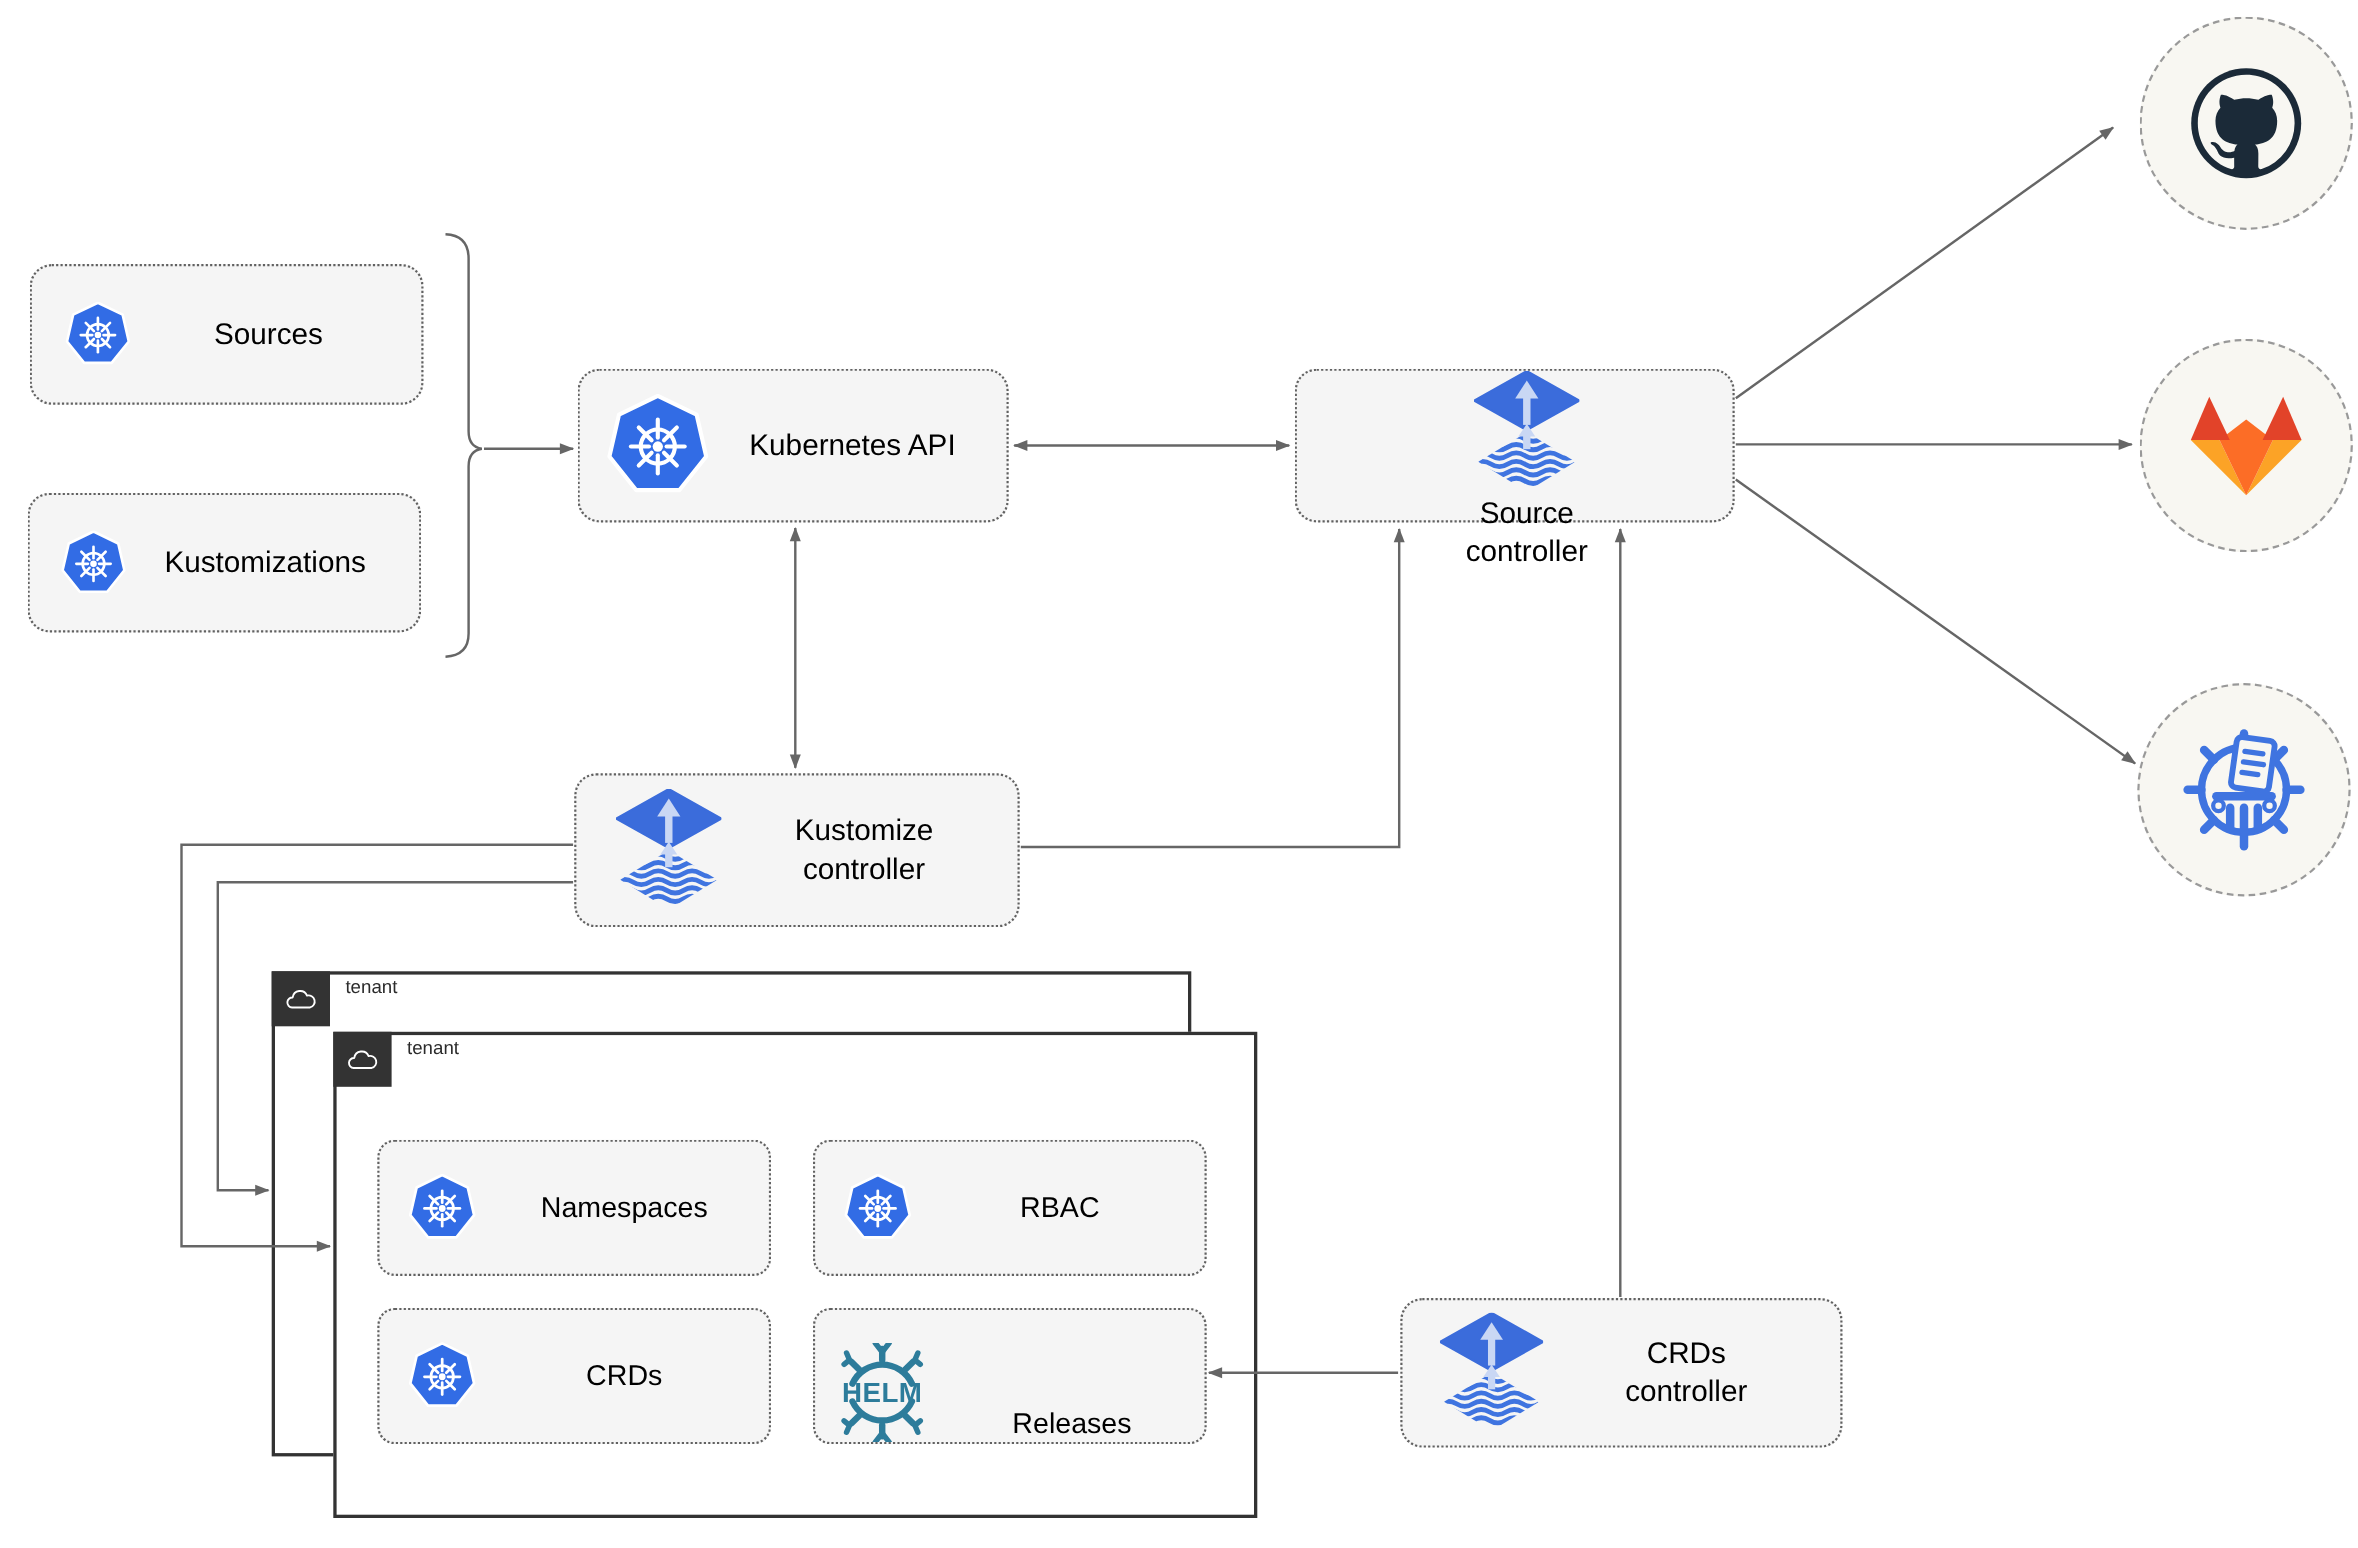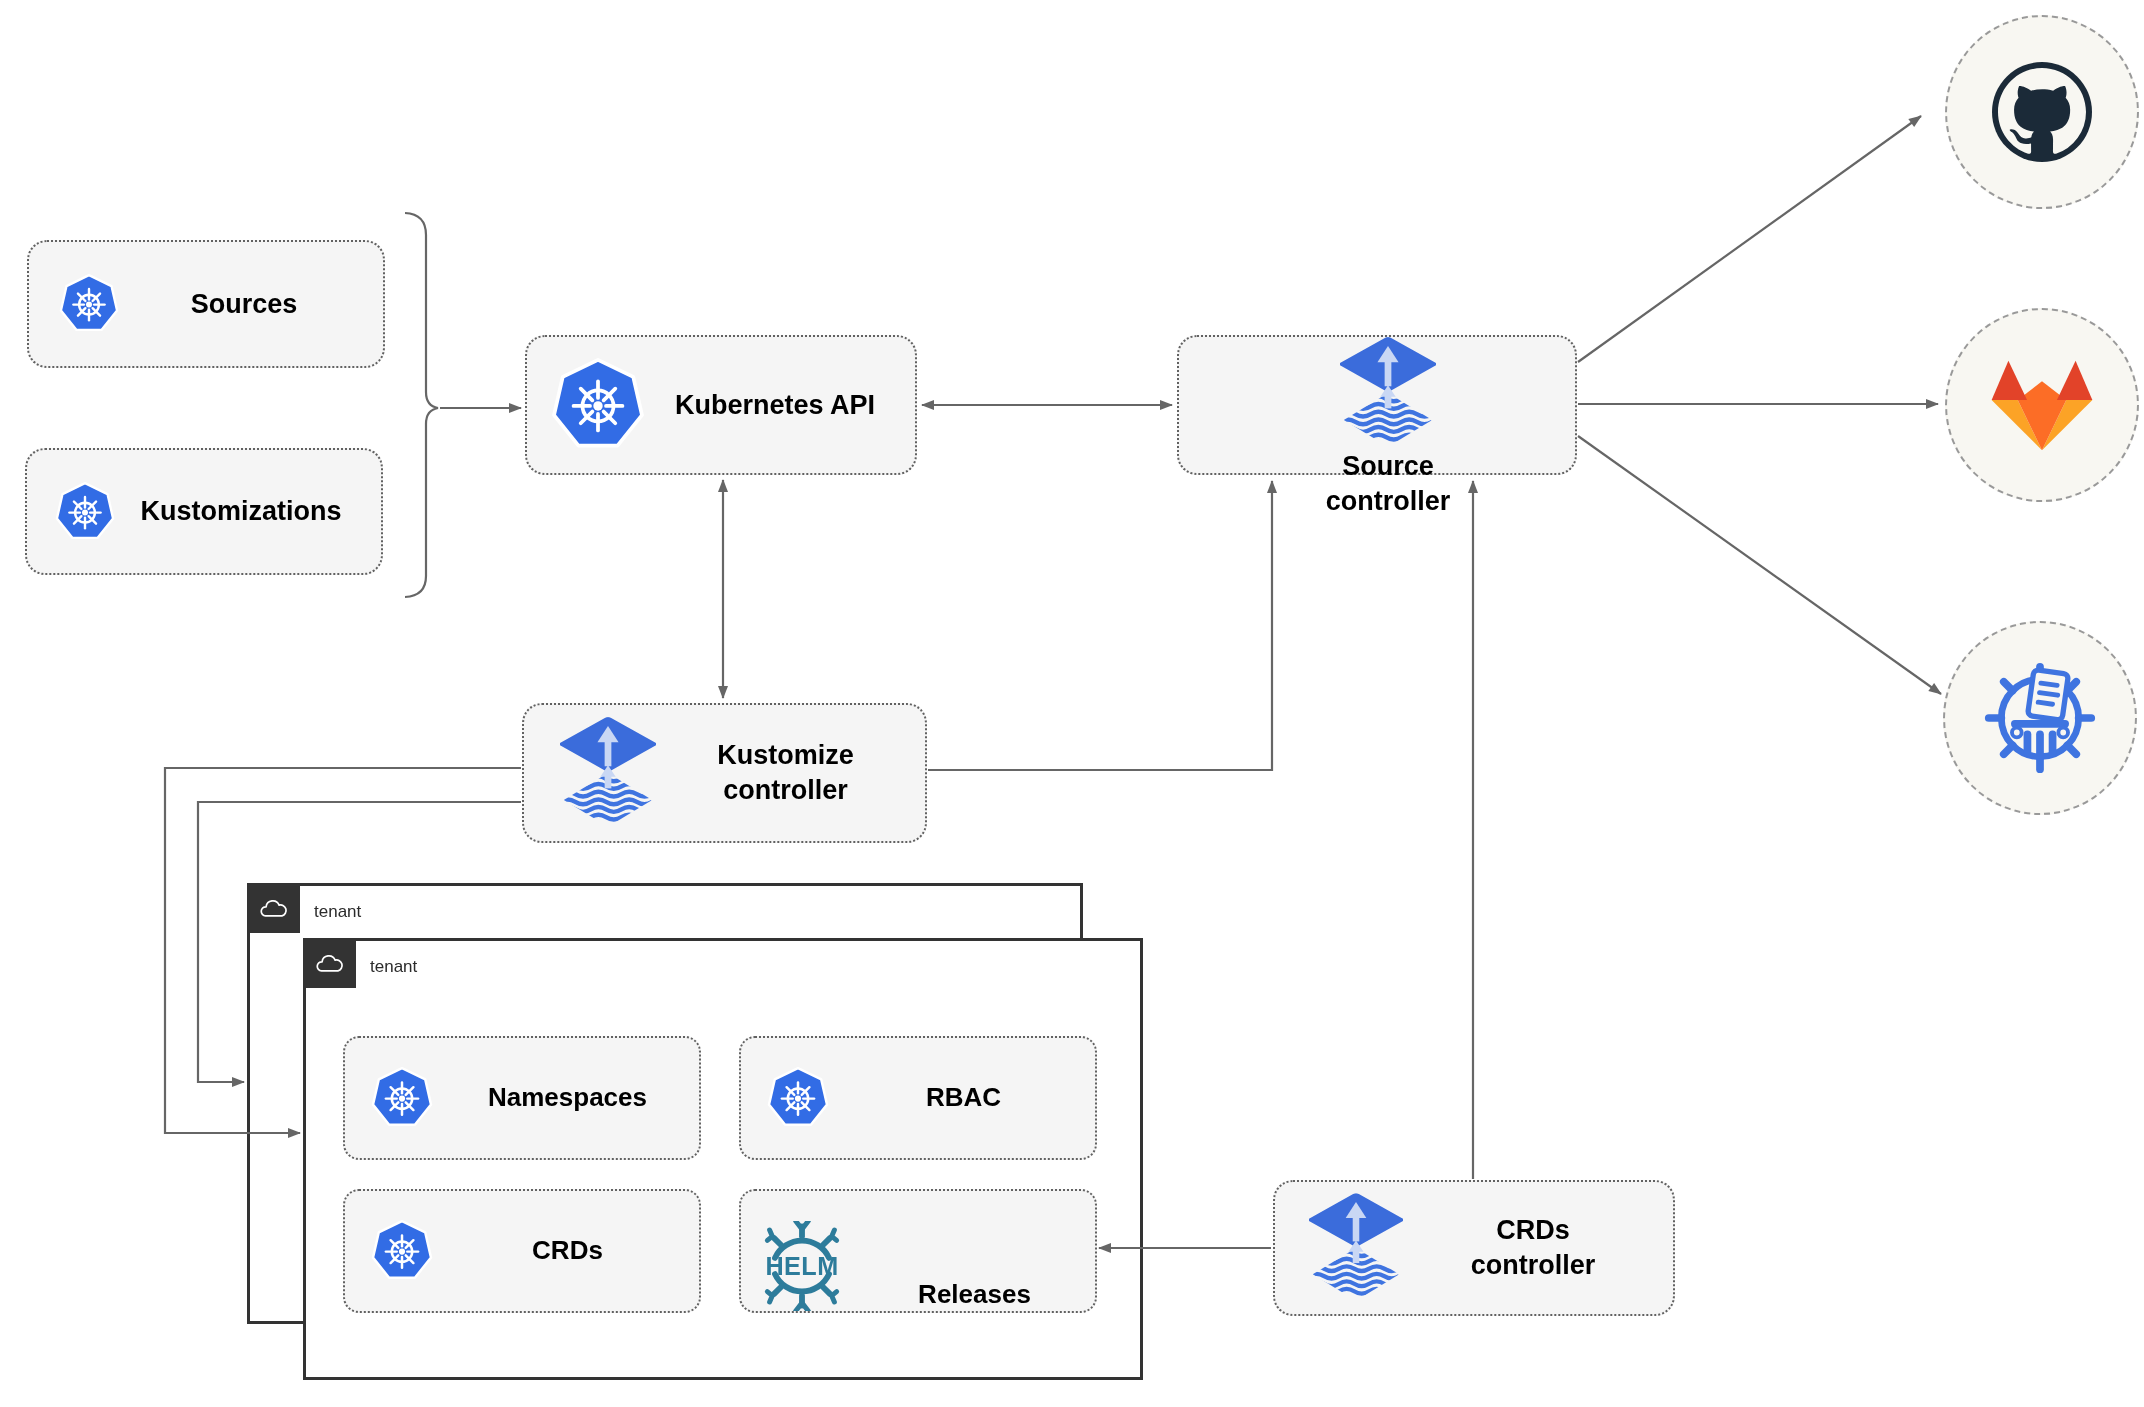--- a/index.html
+++ b/index.html
@@ -8,29 +8,29 @@
     --gitlab-light-orange:#FCA326; --connector-gray:#666666; --box-bg:#F5F5F5; --box-border:#616161;
     --tenant-border:#333333; --tab-dark:#333333; --circle-bg:#F8F7F2; --circle-border:#999999;
     --label-color:#000000; --tenant-label-color:#2B2B2B;
   }
   *{box-sizing:border-box;margin:0;padding:0}
   body{background:#ffffff;font-family:"Liberation Sans",sans-serif;}
   .canvas{position:relative;width:2144px;height:1407px;background:#fff;overflow:hidden;}
   .node{position:absolute;display:flex;align-items:center;background:var(--box-bg,#F5F5F5);
         border:2px dotted var(--box-border,#616161);border-radius:20px;z-index:10;}
   .node .icon{flex:0 0 auto;}
-  .lblbox{flex:1;display:flex;justify-content:center;font-weight:bold;}
+  .lblbox{flex:1;display:flex;justify-content:center;}
   .lbl{font-size:27px;line-height:1.28;color:var(--label-color,#000);text-align:center;}
   .lbl.two{width:175px;}
   .inner{border-radius:16px;gap:13px;}
   .inner .lbl{font-size:26px;}
   .tenant{position:absolute;background:#ffffff;border:3px solid var(--tenant-border,#333);z-index:5;}
   .tenant-tab{position:absolute;left:-3px;top:-3px;width:53px;height:50px;background:var(--tab-dark,#333);
               display:flex;align-items:center;justify-content:center;}
-  .tenant-label{position:absolute;left:64px;top:16px;font-size:17px;color:var(--tenant-label-color,#2b2b2b);}
+  .tenant-label{position:absolute;left:64px;top:2px;font-size:17px;color:var(--tenant-label-color,#2b2b2b);}
   .circle{position:absolute;width:194px;height:194px;border-radius:50%;background:var(--circle-bg,#F8F7F2);
           border:2px dashed var(--circle-border,#999);display:flex;align-items:center;justify-content:center;z-index:10;}
   .overlay{position:absolute;left:0;top:0;z-index:50;pointer-events:none;}
   .edge{stroke:var(--connector-gray,#666);stroke-width:2.2;fill:none;}
   .defs-svg{position:absolute;width:0;height:0;}
 </style>
 </head>
 <body>
 
 <div class="canvas">

